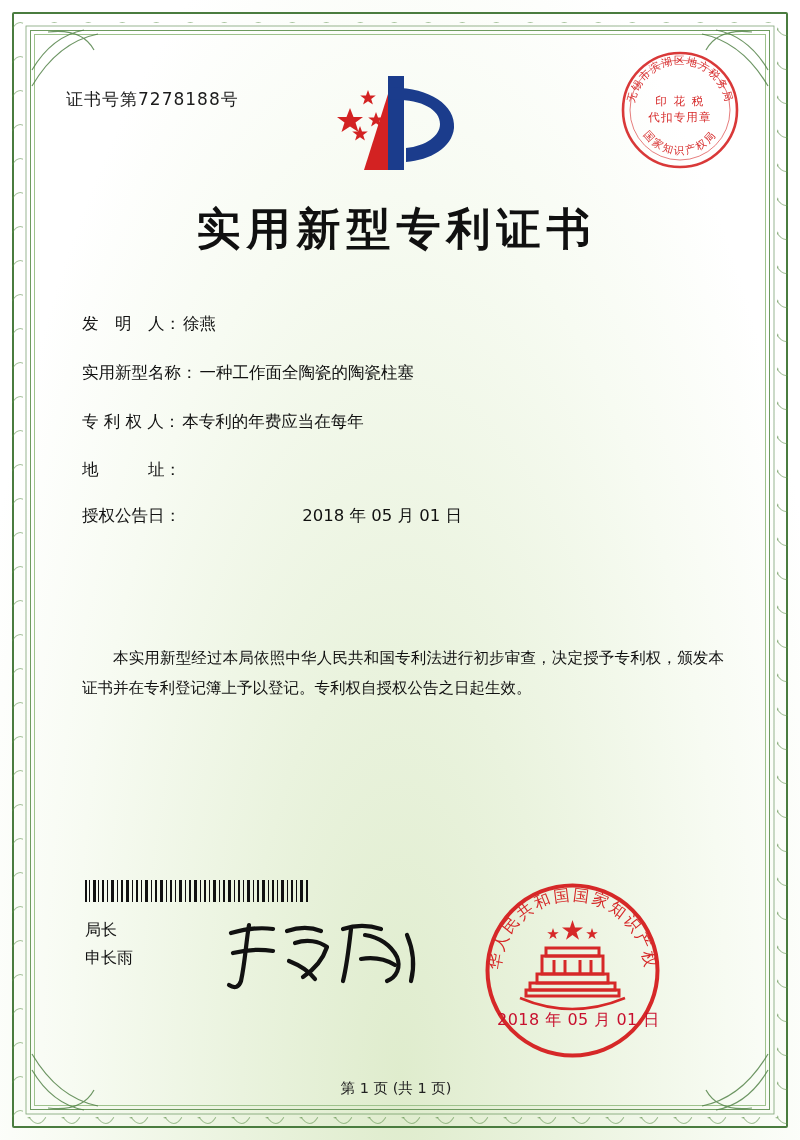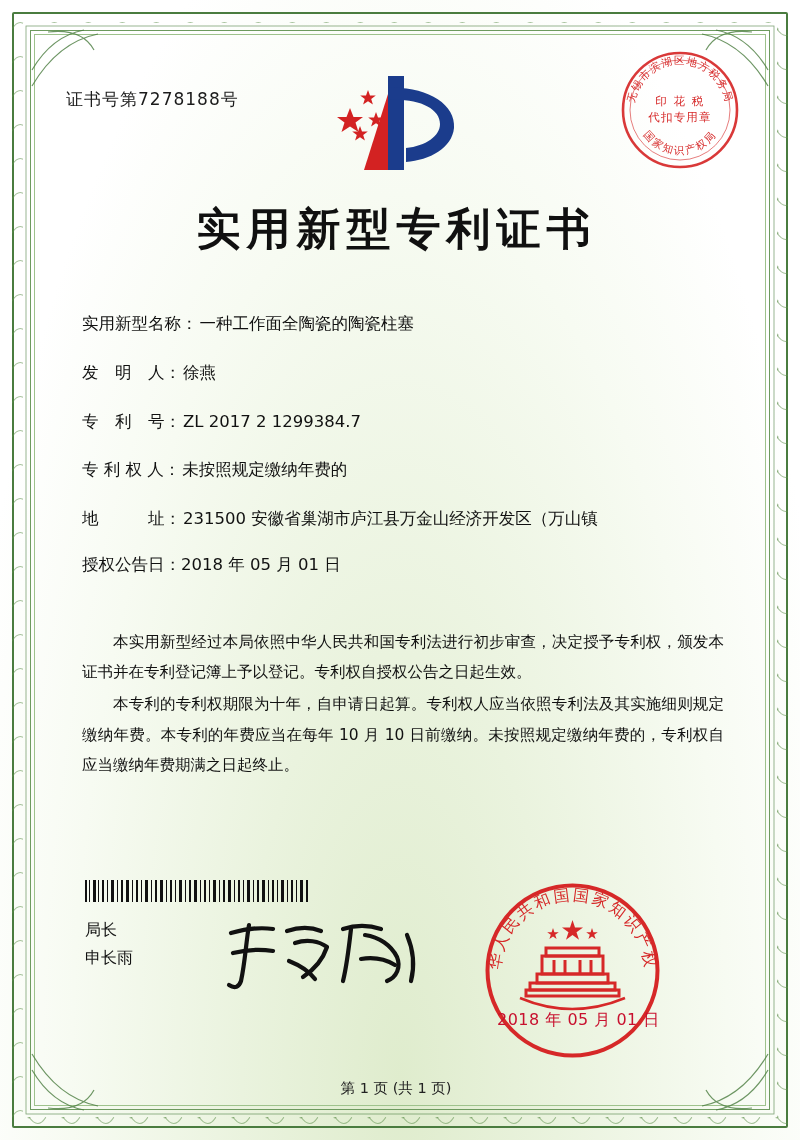--- a/index.html
+++ b/index.html
@@ -121,29 +121,29 @@
     color: #111;
   }
 
   .row-split {
     display: flex;
     align-items: flex-start;
     font-size: 16.5px;
     color: #111;
     margin-bottom: 10px;
   }
-  .row-split .seg-left { flex: 0 0 380px; display: flex; }
+  .row-split .seg-left { flex: 0 0 380px; display: flex; justify-content: space-between; }
   .row-split .seg-right { flex: 1 1 auto; display: flex; }
 
   
   .paras {
     position: absolute;
     left: 82px;
     right: 76px;
-    top: 627px;
+    top: 643px;
     font-size: 15.5px;
     line-height: 1.95;
     color: #111;
     text-align: justify;
   }
   .paras p {
     margin: 0 0 2px 0;
     text-indent: 2em;
   }
 
@@ -265,51 +265,45 @@
       </text>
       <text x="62" y="57" font-size="11.5" fill="#d62828" text-anchor="middle" font-family="DejaVu Sans, sans-serif" letter-spacing="1.5">印 花 税</text>
       <text x="62" y="73" font-size="11.5" fill="#d62828" text-anchor="middle" font-family="DejaVu Sans, sans-serif" letter-spacing="1.2">代扣专用章</text>
     </svg>
   </div>
 
   <div class="doc-title">实用新型专利证书</div>
 
   <div class="fields">
     <div class="field-row">
+      <span class="field-label">发　明　人：</span>
+      <span class="field-value">徐燕</span>
+    </div>
+    <div class="field-row">
       <span class="field-label">实用新型名称：</span>
       <span class="field-value">一种工作面全陶瓷的陶瓷柱塞</span>
     </div>
     <div class="field-row">
-      <span class="field-label">发　明　人：</span>
-      <span class="field-value">徐燕</span>
-    </div>
-    <div class="field-row">
-      <span class="field-label">专　利　号：</span>
-      <span class="field-value">ZL 2017 2 1299384.7</span>
-    </div>
-    <div class="field-row">
       <span class="field-label">专 利 权 人：</span>
-      <span class="field-value">未按照规定缴纳年费的</span>
+      <span class="field-value">本专利的年费应当在每年</span>
     </div>
     <div class="field-row" style="margin-bottom:6px;">
       <span class="field-label">地　　　址：</span>
-      <span class="field-value">231500 安徽省巢湖市庐江县万金山经济开发区（万山镇</span>
     </div>
 
     <div class="row-split" style="margin-top:22px;">
       <span class="seg-left">
         <span class="field-label">授权公告日：</span>
         <span>2018 年 05 月 01 日</span>
       </span>
     </div>
   </div>
 
   <div class="paras">
     <p>本实用新型经过本局依照中华人民共和国专利法进行初步审查，决定授予专利权，颁发本证书并在专利登记簿上予以登记。专利权自授权公告之日起生效。</p>
-    <p>本专利的专利权期限为十年，自申请日起算。专利权人应当依照专利法及其实施细则规定缴纳年费。本专利的年费应当在每年 10 月 10 日前缴纳。未按照规定缴纳年费的，专利权自应当缴纳年费期满之日起终止。</p>
   </div>
 
   <div class="barcode">
     <svg width="225" height="22" viewBox="0 0 225 22" xmlns="http://www.w3.org/2000/svg">
       <g fill="#111">
         <rect x="0" y="0" width="2" height="22"></rect>
           <rect x="4" y="0" width="1" height="22"></rect>
         <rect x="8" y="0" width="3" height="22"></rect>
           <rect x="13" y="0" width="1" height="22"></rect>
         <rect x="17" y="0" width="2" height="22"></rect>

